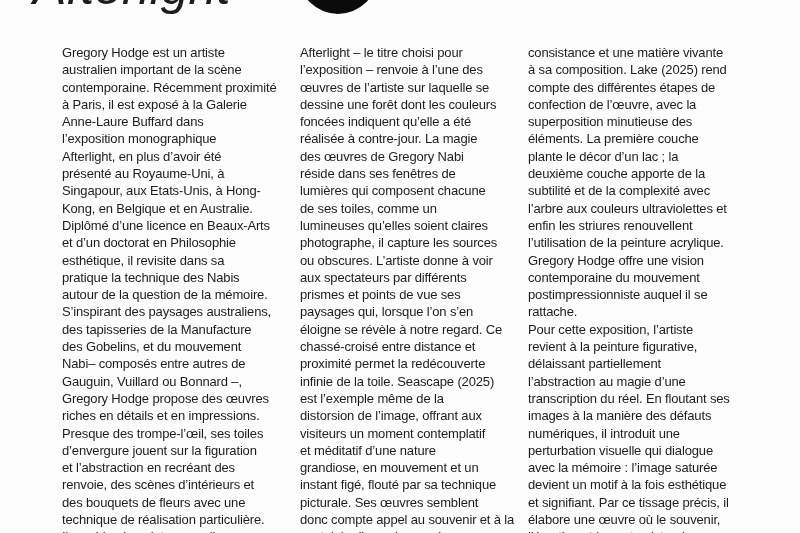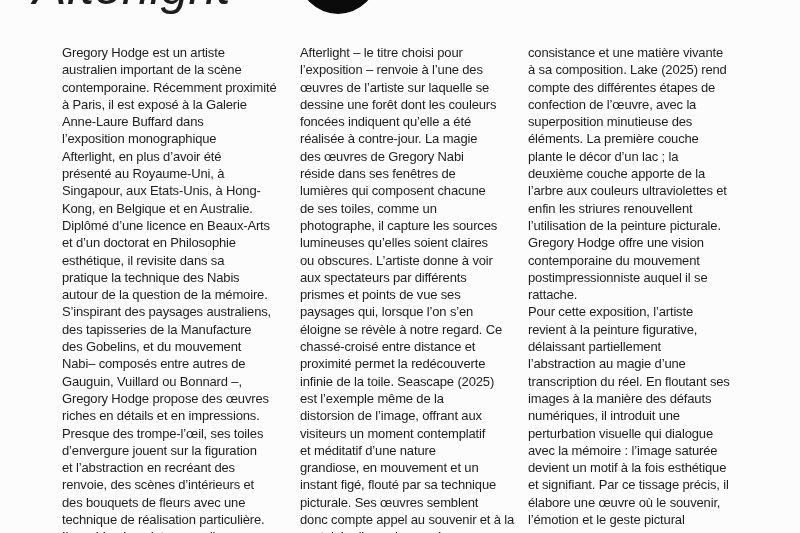--- a/index.html
+++ b/index.html
@@ -101,22 +101,22 @@
       <div class="line">Afterlight – le titre choisi pour</div>
       <div class="line">l’exposition – renvoie à l’une des</div>
       <div class="line">œuvres de l’artiste sur laquelle se</div>
       <div class="line">dessine une forêt dont les couleurs</div>
       <div class="line">foncées indiquent qu’elle a été</div>
       <div class="line">réalisée à contre-jour. La magie</div>
       <div class="line">des œuvres de Gregory Nabi</div>
       <div class="line">réside dans ses fenêtres de</div>
       <div class="line">lumières qui composent chacune</div>
       <div class="line">de ses toiles, comme un</div>
+      <div class="line">lumineuses qu’elles soient claires</div>
       <div class="line">photographe, il capture les sources</div>
-      <div class="line">lumineuses qu’elles soient claires</div>
       <div class="line">ou obscures. L’artiste donne à voir</div>
       <div class="line">aux spectateurs par différents</div>
       <div class="line">prismes et points de vue ses</div>
       <div class="line">paysages qui, lorsque l’on s’en</div>
       <div class="line">éloigne se révèle à notre regard. Ce</div>
       <div class="line">chassé-croisé entre distance et</div>
       <div class="line">proximité permet la redécouverte</div>
       <div class="line">infinie de la toile. Seascape (2025)</div>
       <div class="line">est l’exemple même de la</div>
       <div class="line">distorsion de l’image, offrant aux</div>
@@ -131,23 +131,24 @@
 
   <div class="col col-3">
       <div class="line">consistance et une matière vivante</div>
       <div class="line">à sa composition. Lake (2025) rend</div>
       <div class="line">compte des différentes étapes de</div>
       <div class="line">confection de l’œuvre, avec la</div>
       <div class="line">superposition minutieuse des</div>
       <div class="line">éléments. La première couche</div>
       <div class="line">plante le décor d’un lac ; la</div>
       <div class="line">deuxième couche apporte de la</div>
+      <div class="line">subtilité et de la complexité avec</div>
       <div class="line">l’arbre aux couleurs ultraviolettes et</div>
       <div class="line">enfin les striures renouvellent</div>
-      <div class="line">l’utilisation de la peinture picturale.</div>
+      <div class="line">l’utilisation de la peinture acrylique.</div>
       <div class="line">Gregory Hodge offre une vision</div>
       <div class="line">contemporaine du mouvement</div>
       <div class="line">postimpressionniste auquel il se</div>
       <div class="line">rattache.</div>
       <div class="line">Pour cette exposition, l’artiste</div>
       <div class="line">revient à la peinture figurative,</div>
       <div class="line">délaissant partiellement</div>
       <div class="line">l’abstraction au magie d’une</div>
       <div class="line">transcription du réel. En floutant ses</div>
       <div class="line">images à la manière des défauts</div>

